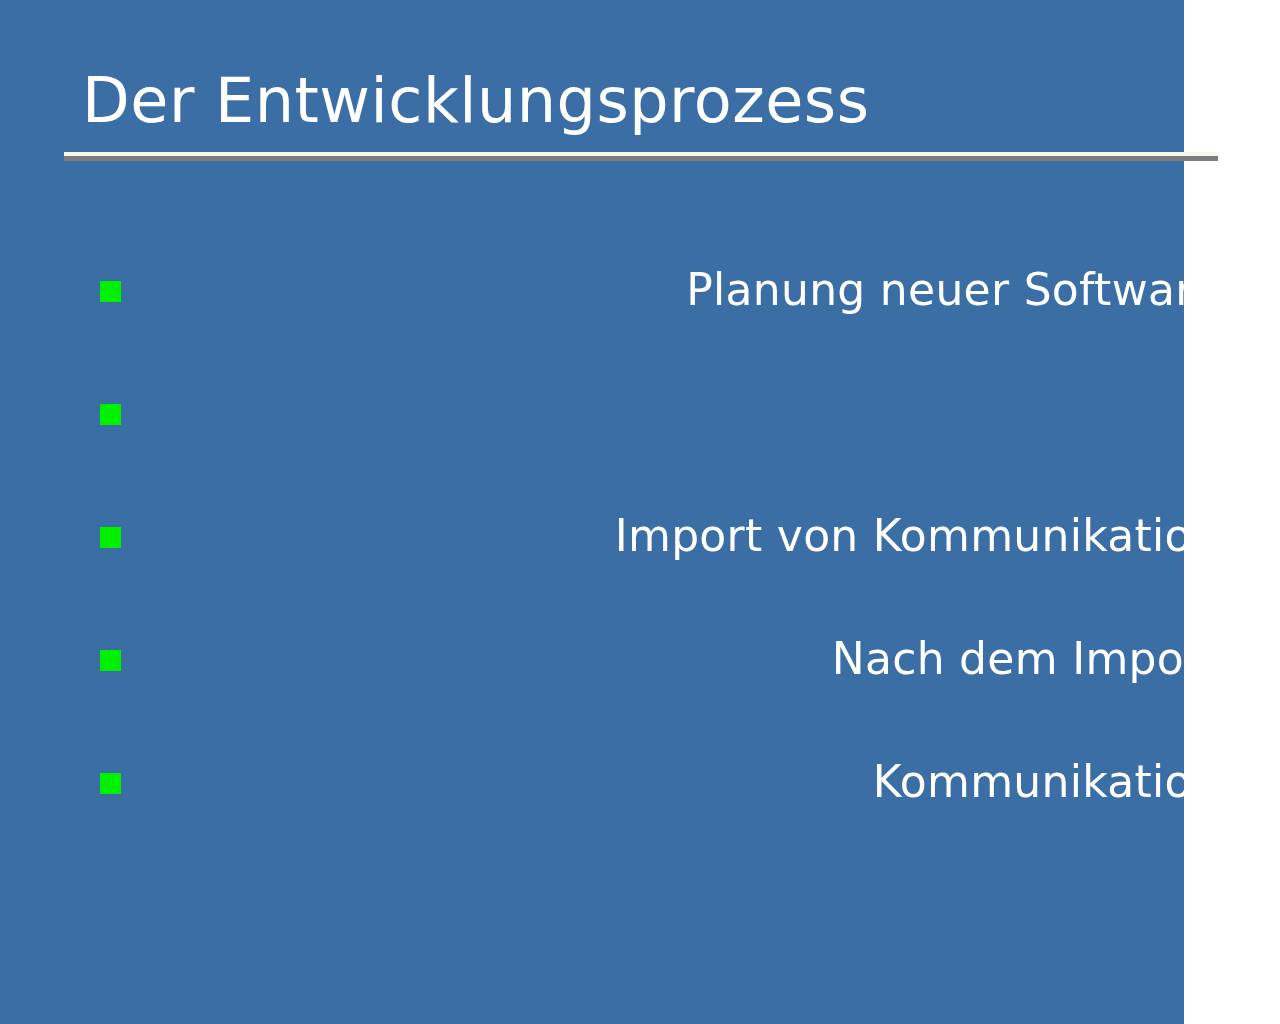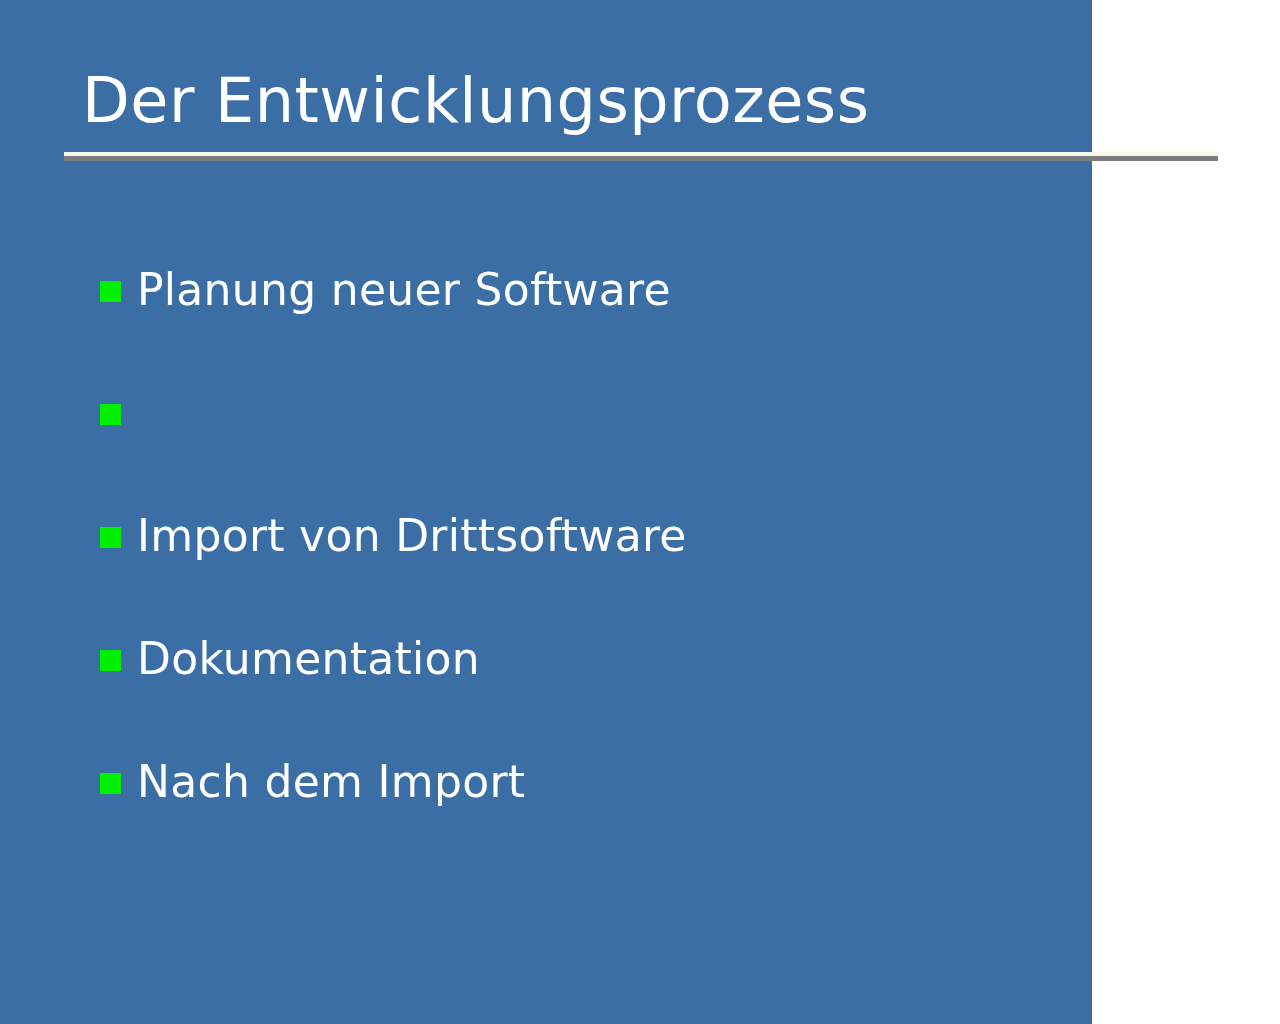--- a/index.html
+++ b/index.html
@@ -8,21 +8,21 @@
   }
   body {
     width: 1280px;
     height: 1024px;
     overflow: hidden;
     font-family: "DejaVu Sans", sans-serif;
   }
 
   #slide {
     position: relative;
-    width: 1092px;
+    width: 1184px;
     height: 1024px;
     background: #3A6EA5;
     box-sizing: border-box;
   }
 
   
   #title-block {
     position: absolute;
     left: 64px;
     top: 64px;
@@ -63,20 +63,21 @@
     position: absolute;
     left: 100px;
     top: 228px;
     width: 1120px;
   }
 
   .bullet-row {
     display: flex;
     align-items: center;
     height: 123px;
+    text-align: right;
   }
 
   .bullet-marker {
     flex: 0 0 auto;
     width: 21px;
     height: 21px;
     background: #00F000;
     margin-right: 16px;
     margin-top: 4px;
   }
@@ -111,28 +112,28 @@
       <span class="bullet-marker"></span>
       <span class="bullet-text">Planung neuer Software</span>
     </div>
 
     <div class="bullet-row">
       <span class="bullet-marker"></span>
     </div>
 
     <div class="bullet-row">
       <span class="bullet-marker"></span>
-      <span class="bullet-text">Import von Drittsoftware</span>
+      <span class="bullet-text">Import von Kommunikation</span>
     </div>
 
-    <div class="bullet-row">
-      <span class="bullet-marker"></span>
-      <span class="bullet-text">Dokumentation</span>
-    </div>
 
     <div class="bullet-row">
       <span class="bullet-marker"></span>
       <span class="bullet-text">Nach dem Import</span>
     </div>
 
+    <div class="bullet-row">
+      <span class="bullet-marker"></span>
+      <span class="bullet-text">Kommunikation</span>
+    </div>
 
   </div>
 </div>
 
 </body></html>

